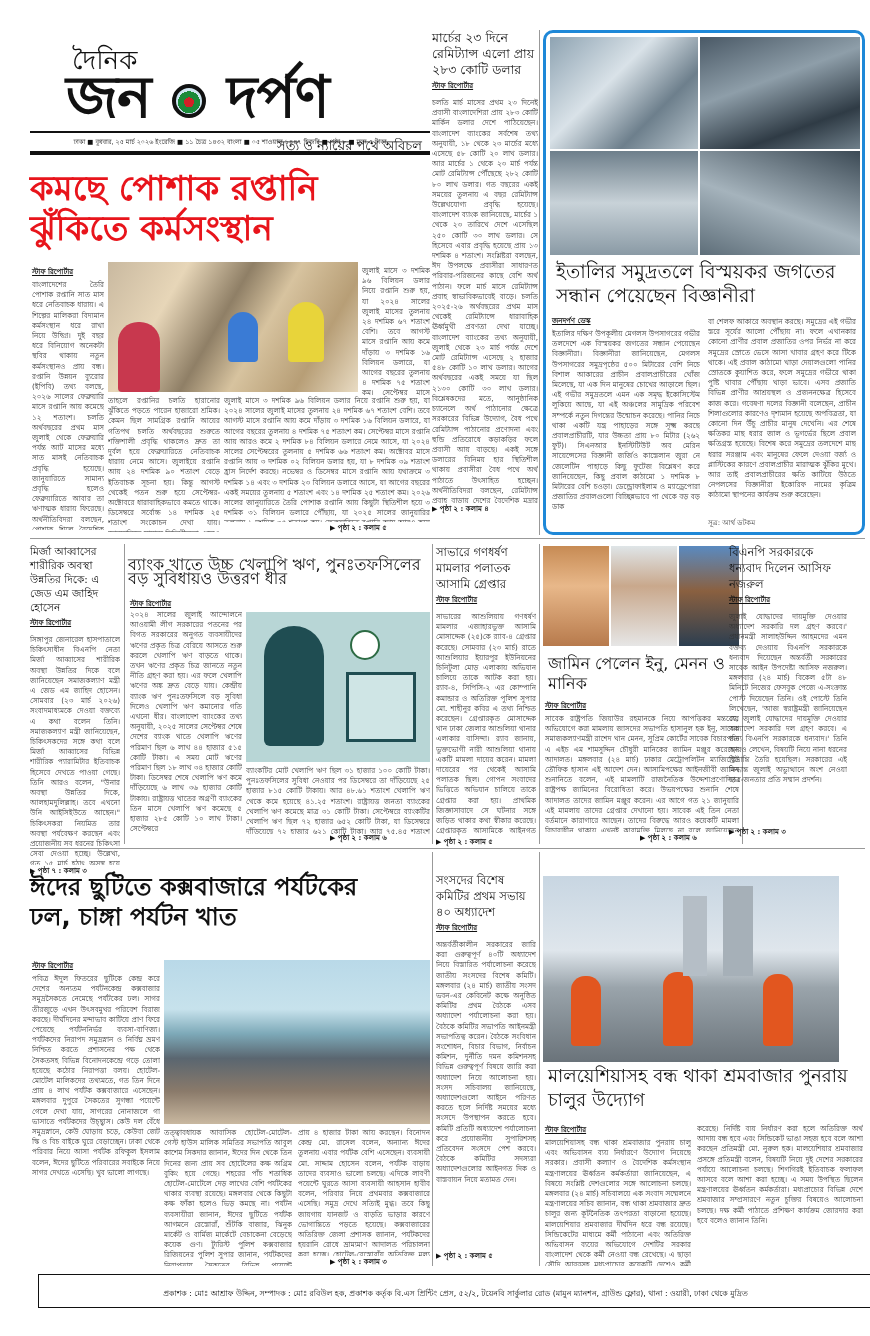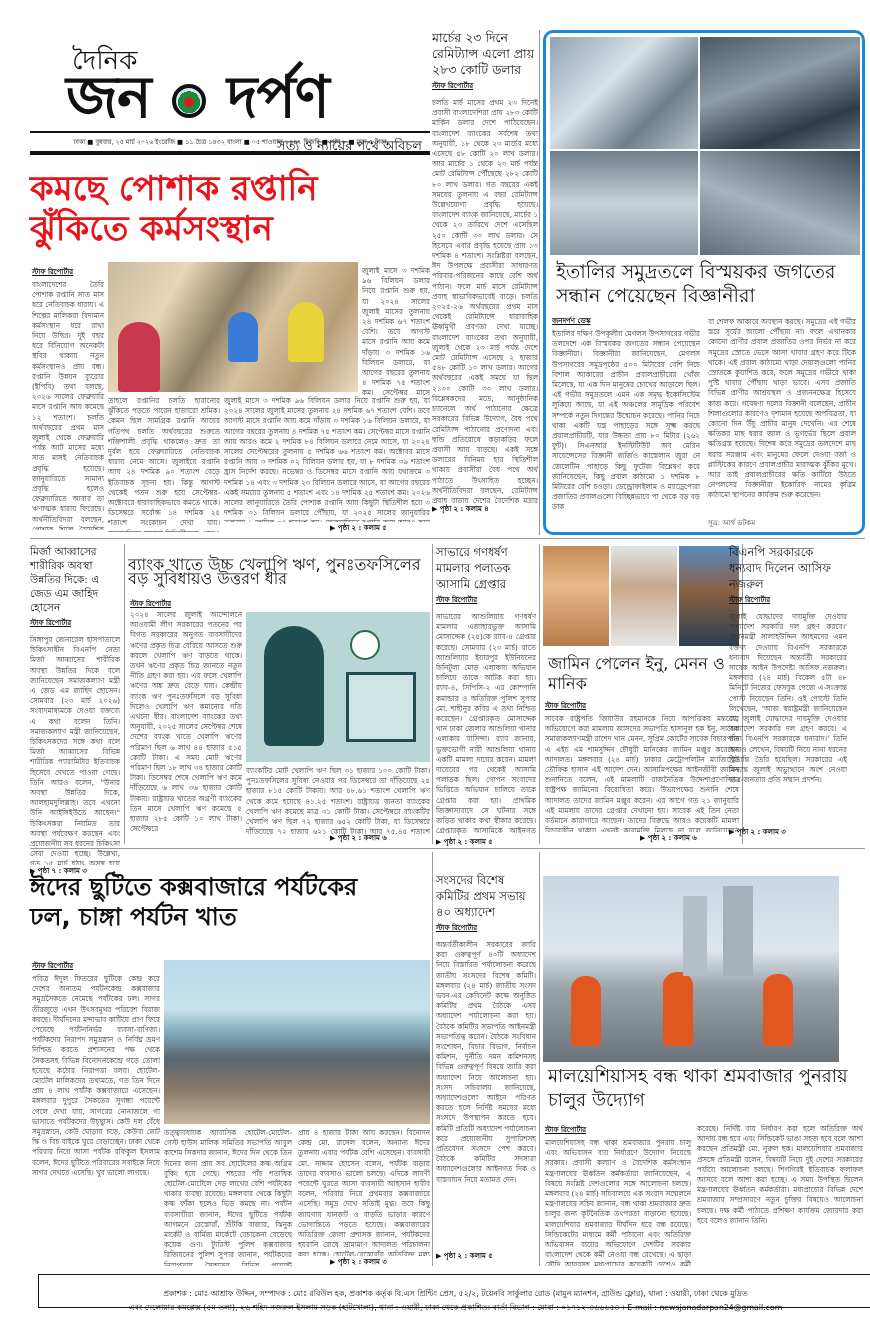--- a/index.html
+++ b/index.html
@@ -137,14 +137,13 @@
   <div style="position:absolute; left:140px; top:20px; width:24px; height:80px; background:#b5bec6;"></div>
   <div style="position:absolute; left:180px; top:10px; width:30px; height:90px; background:#a6b0b8;"></div>
 </div>
 <div class="hl abs" style="left:548px; top:1064px; width:300px; font-size:18px; line-height:24px;">মালয়েশিয়াসহ বন্ধ থাকা শ্রমবাজার পুনরায় চালুর উদ্যোগ</div>
 <div class="byline abs" style="left:545px; top:1124px;">স্টাফ রিপোর্টার</div>
 <div class="body-text abs" style="left:545px; top:1138px; width:146px; height:128px;">মালয়েশিয়াসহ বন্ধ থাকা শ্রমবাজার পুনরায় চালু এবং অভিবাসন ব্যয় নির্ধারণে উদ্যোগ নিয়েছে সরকার। প্রবাসী কল্যাণ ও বৈদেশিক কর্মসংস্থান মন্ত্রণালয়ের ঊর্ধ্বতন কর্মকর্তারা জানিয়েছেন, এ বিষয়ে সংশ্লিষ্ট দেশগুলোর সঙ্গে আলোচনা চলছে। মঙ্গলবার (২৪ মার্চ) সচিবালয়ে এক সংবাদ সম্মেলনে মন্ত্রণালয়ের সচিব জানান, বন্ধ থাকা শ্রমবাজার দ্রুত চালুর জন্য কূটনৈতিক তৎপরতা বাড়ানো হয়েছে। মালয়েশিয়ার শ্রমবাজার দীর্ঘদিন ধরে বন্ধ রয়েছে। সিন্ডিকেটের মাধ্যমে কর্মী পাঠানো এবং অতিরিক্ত অভিবাসন ব্যয়ের অভিযোগে দেশটির সরকার বাংলাদেশ থেকে কর্মী নেওয়া বন্ধ রেখেছে। এ ছাড়া সৌদি আরবসহ মধ্যপ্রাচ্যের কয়েকটি দেশেও কর্মী পাঠানো কমে গেছে।</div>
 <div class="body-text abs" style="left:697px; top:1124px; width:166px; height:142px;">করেছে। নির্দিষ্ট ব্যয় নির্ধারণ করা হলে অতিরিক্ত অর্থ আদায় বন্ধ হবে এবং সিন্ডিকেট ভাঙা সহজ হবে বলে আশা করছেন প্রতিমন্ত্রী মো. নুরুল হক। মালয়েশিয়ার শ্রমবাজার প্রসঙ্গে প্রতিমন্ত্রী বলেন, বিষয়টি নিয়ে দুই দেশের সরকারের পর্যায়ে আলোচনা চলছে। শিগগিরই ইতিবাচক ফলাফল আসবে বলে আশা করা হচ্ছে। এ সময় উপস্থিত ছিলেন মন্ত্রণালয়ের ঊর্ধ্বতন কর্মকর্তারা। মধ্যপ্রাচ্যের বিভিন্ন দেশে শ্রমবাজার সম্প্রসারণে নতুন চুক্তির বিষয়েও আলোচনা চলছে। দক্ষ কর্মী পাঠাতে প্রশিক্ষণ কার্যক্রম জোরদার করা হবে বলেও জানান তিনি।</div>
 
 <div class="abs" style="left:38px; top:1274px; width:835px; height:34px; border:1.5px solid #111; padding:12px 6px;">
   <div style="font-size:7.8px; line-height:14px; color:#111; white-space:nowrap; overflow:hidden; text-align:center;">প্রকাশক : মোঃ আশ্রাফ উদ্দিন, সম্পাদক : মোঃ রবিউল হক, প্রকাশক কর্তৃক বি.এস প্রিন্টিং প্রেস, ৫২/২, টয়েনবি সার্কুলার রোড (মামুন ম্যানশন, গ্রাউন্ড ফ্লোর), থানা : ওয়ারী, ঢাকা থেকে মুদ্রিত</div>
-  <div style="font-size:7.8px; line-height:14px; color:#111; white-space:nowrap; overflow:hidden; text-align:center;">এবং দেলোয়ার কমপ্লেক্স (৫ম তলা), ২৬ শহিদ নজরুল ইসলাম সড়ক (হাটখোলা), থানা : ওয়ারী, ঢাকা থেকে প্রকাশিত। বার্তা বিভাগ : মোবা : ০১৭১২-৪৬৬৬৫৪ । E-mail : newsjanadarpan24@gmail.com</div>
 </div>
 
 </body></html>

